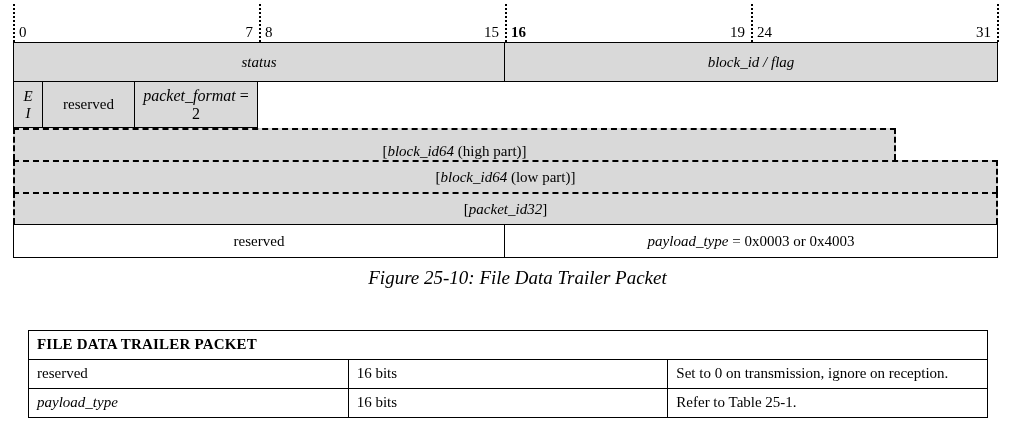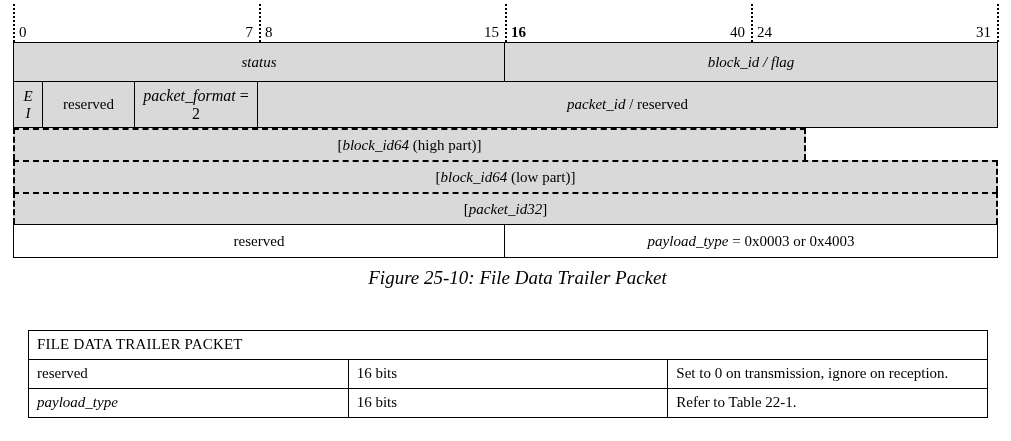--- a/index.html
+++ b/index.html
@@ -103,42 +103,42 @@
   }
   #desc-table td {
     border: 1px solid #000;
     font-size: 15px;
     line-height: 17px;
     padding: 5px 8px 6px 8px;
     vertical-align: middle;
     background: #ffffff;
   }
   #desc-table td.hdr {
-    font-weight: normal;
+    font-weight: bold;
     letter-spacing: 0.2px;
   }
   .col-name { width: 190px; }
   .col-size { width: 82px; }
 </style>
 </head>
 <body>
 
 <div id="bit-ruler">
   <div class="tick" style="left:0px;"></div>
   <div class="tick" style="left:246px;"></div>
   <div class="tick" style="left:492px;"></div>
   <div class="tick" style="left:738px;"></div>
   <div class="tick" style="left:984px;"></div>
 
   <div class="bitnum l" style="left:6px;">0</div>
   <div class="bitnum r" style="left:186px; width:54px;">7</div>
   <div class="bitnum l" style="left:252px;">8</div>
   <div class="bitnum r" style="left:432px; width:54px;">15</div>
   <div class="bitnum l" style="left:498px;font-weight:bold;">16</div>
-  <div class="bitnum r" style="left:678px; width:54px;">40</div>
+  <div class="bitnum r" style="left:678px; width:54px;">19</div>
   <div class="bitnum l" style="left:744px;">24</div>
   <div class="bitnum r" style="left:924px; width:54px;">31</div>
 </div>
 
 <div id="packet-diagram">
 
   <div class="prow" style="top:0px; height:40px;">
     <div class="pcell solid-box it" style="width:492px;">status</div>
     <div class="pcell solid-box it" style="width:493px; border-left:none;">block_id / flag</div>
   </div>
@@ -146,27 +146,24 @@
   <div class="prow" style="top:40px; height:46px;">
     <div class="pcell solid-box solid-top-none two-line it" style="width:30px;">
       <span>E</span>
       <span>I</span>
     </div>
     <div class="pcell solid-box solid-top-none" style="width:92px; border-left:none;">reserved</div>
     <div class="pcell solid-box solid-top-none two-line" style="width:123px; border-left:none; font-size:16px;">
       <span><span class="it">packet_format</span><span> =</span></span>
       <span>2</span>
     </div>
-    <div class="pcell solid-box solid-top-none" style="width:740px; border-left:none;">
-      <span><span class="it">packet_id</span><span> / reserved</span></span>
-    </div>
   </div>
 
   <div class="prow" style="top:86px; height:32px;">
-    <div class="pcell dashed-box dashed-no-bottom" style="width:793px;">
+    <div class="pcell dashed-box dashed-no-bottom" style="width:883px;align-items:flex-end;">
       <span><span>[</span><span class="it">block_id64</span><span> (high part)]</span></span>
     </div>
   </div>
 
   <div class="prow" style="top:118px; height:32px;">
     <div class="pcell dashed-box dashed-no-bottom" style="width:985px;text-align:center;">
       <span><span>[</span><span class="it">block_id64</span><span> (low part)]</span></span>
     </div>
   </div>
 
@@ -192,16 +189,16 @@
     <td class="hdr" colspan="3">FILE DATA TRAILER PACKET</td>
   </tr>
   <tr>
     <td class="col-name">reserved</td>
     <td class="col-size">16 bits</td>
     <td>Set to 0 on transmission, ignore on reception.</td>
   </tr>
   <tr>
     <td class="col-name it">payload_type</td>
     <td class="col-size">16 bits</td>
-    <td>Refer to Table 22-1.</td>
+    <td>Refer to Table 25-1.</td>
   </tr>
 </tbody>
   </table>
 
 </body></html>

